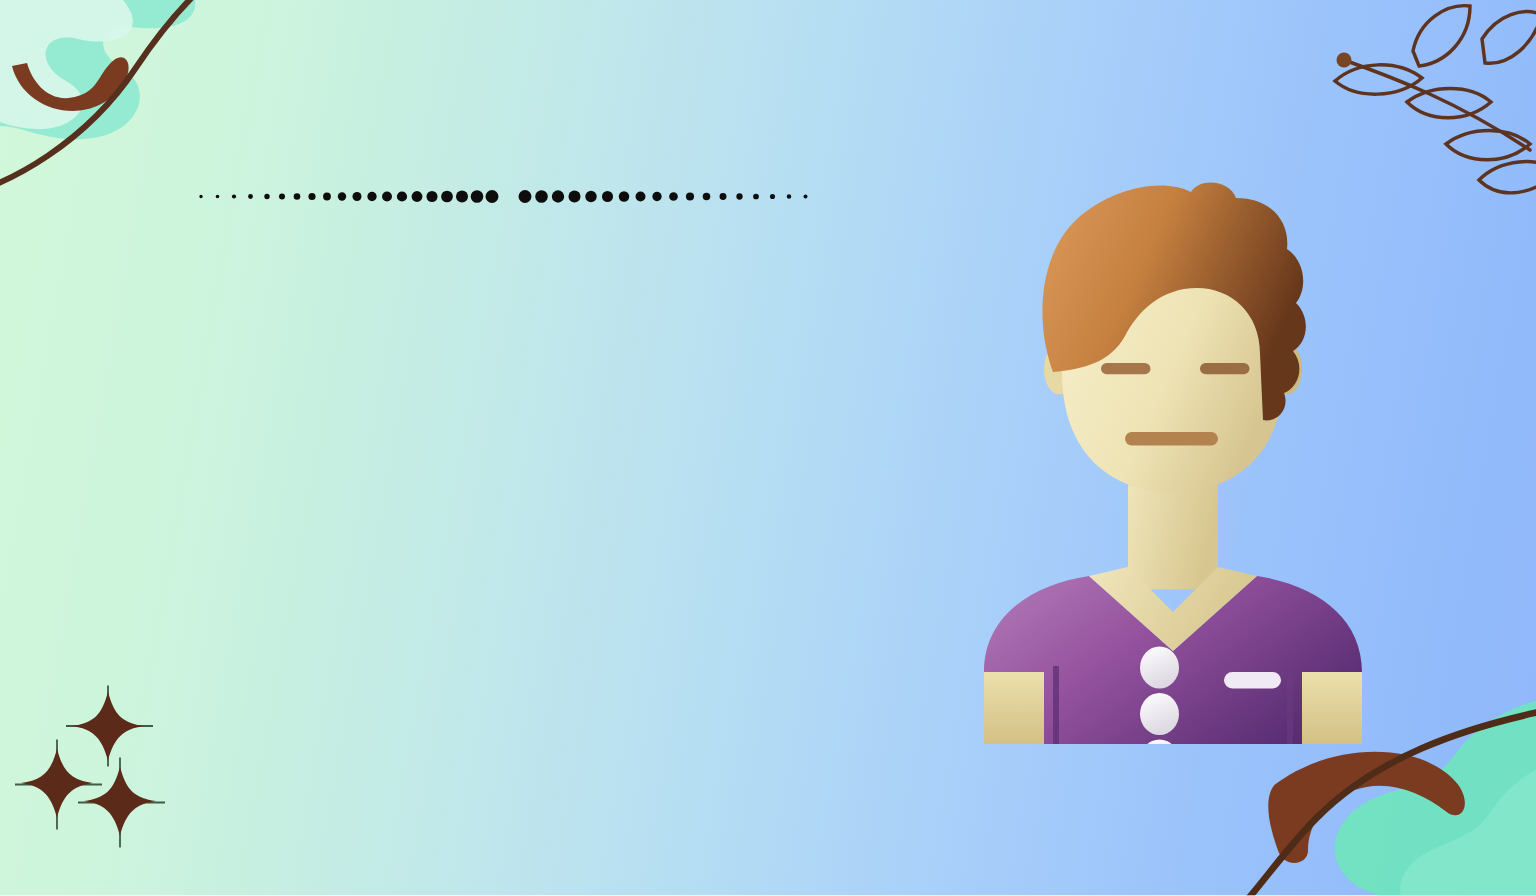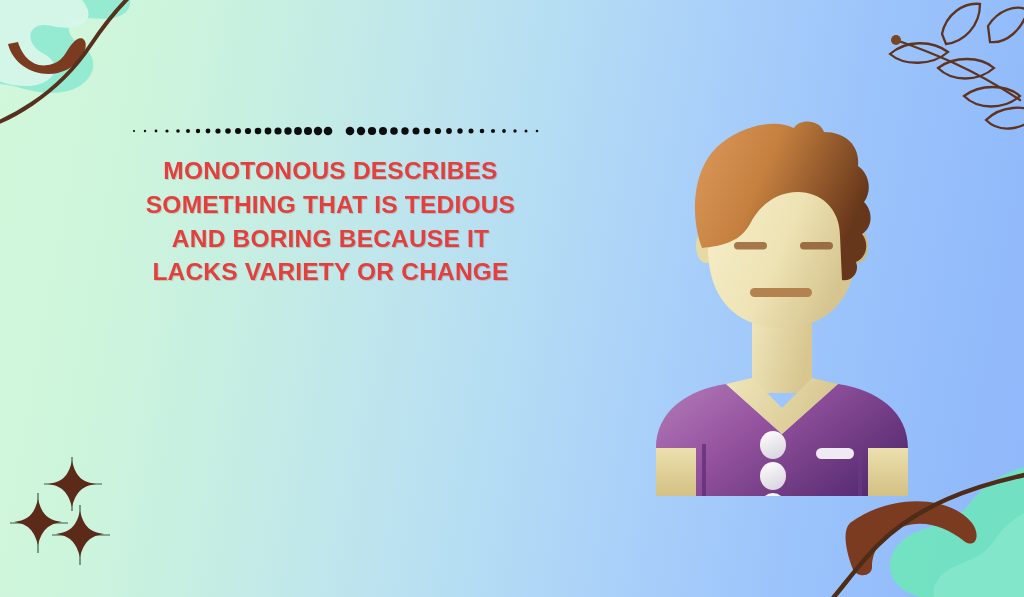--- a/index.html
+++ b/index.html
@@ -190,24 +190,20 @@
           <circle cx="424" cy="17" r="2.3"></circle>
             <circle cx="435" cy="17" r="2.1"></circle>
           <circle cx="446" cy="17" r="1.9"></circle>
             <circle cx="457" cy="17" r="1.7"></circle>
           <circle cx="468" cy="17" r="1.5"></circle>
             <circle cx="479" cy="17" r="1.3"></circle>
         </g>
       </svg>
     </div>
 
-    <p id="body-text">MONOTONOUS DESCRIBES
-SOMETHING THAT IS TEDIOUS
-AND BORING BECAUSE IT
-LACKS VARIETY OR CHANGE</p>
   </div>
 
   <div id="character">
     <svg viewBox="0 0 300 400" xmlns="http://www.w3.org/2000/svg">
       <defs>
         <linearGradient id="gHair" x1="0" y1="0" x2="1" y2="0.4">
           <stop offset="0%" stop-color="#dc9a5c"></stop>
           <stop offset="45%" stop-color="#c5803f"></stop>
           <stop offset="100%" stop-color="#67371b"></stop>
         </linearGradient>

